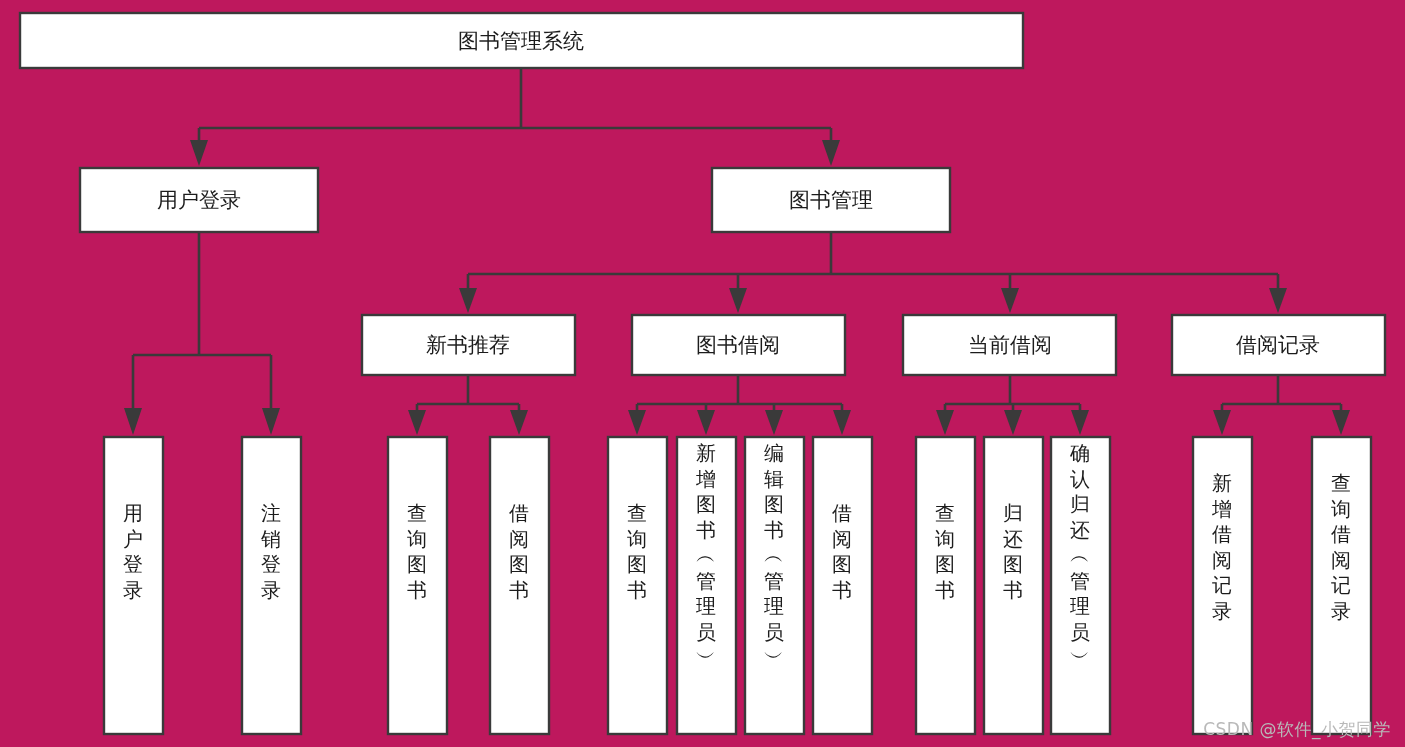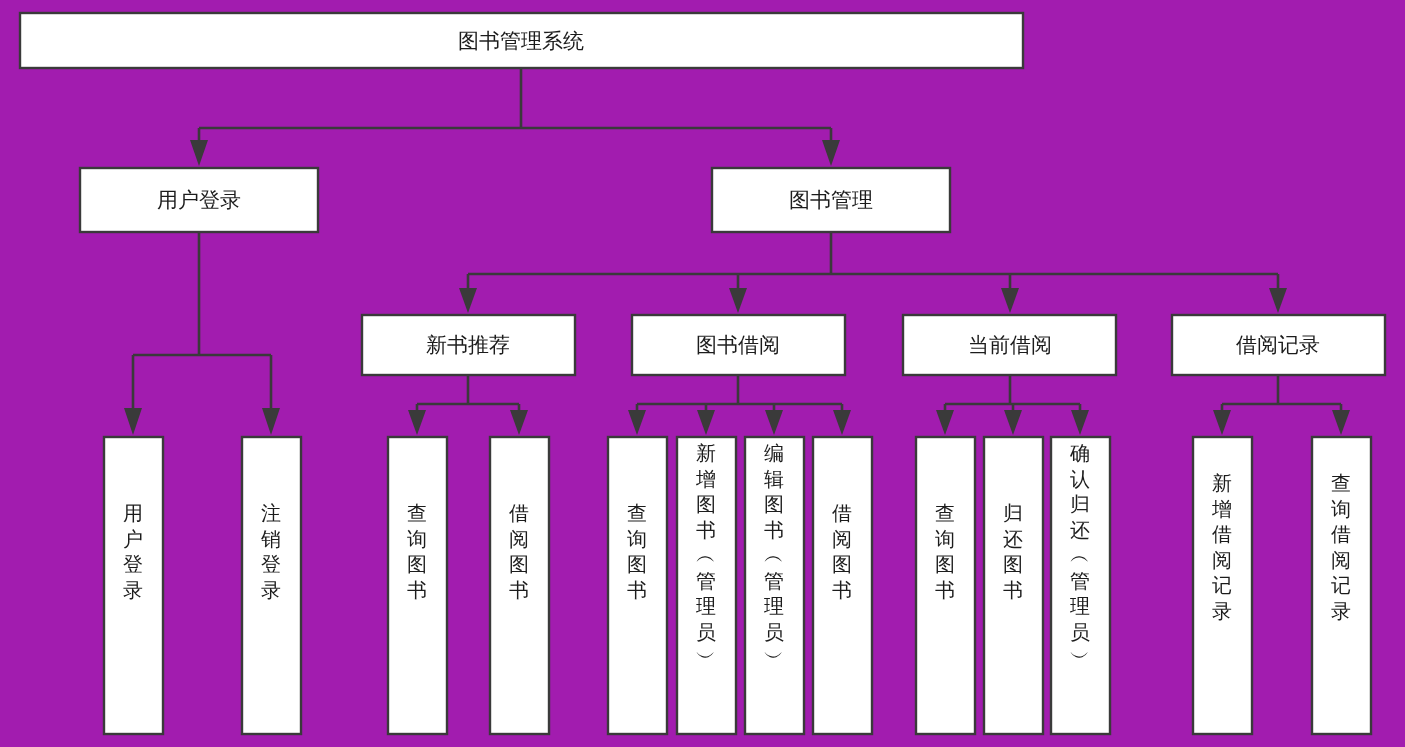--- a/index.html
+++ b/index.html
@@ -11,21 +11,21 @@
   body {
     width: 1405px;
     height: 747px;
     font-family: "DejaVu Sans", "Liberation Sans", sans-serif;
     overflow: hidden;
   }
   #diagram-root {
     position: relative;
     width: 1405px;
     height: 747px;
-    background: #a21caf;
+    background: #be185d;
   }
   svg#tree-svg {
     position: absolute;
     left: 0;
     top: 0;
     width: 1405px;
     height: 747px;
     display: block;
   }
   .node-box {
@@ -243,14 +243,15 @@
       <text class="node-label-v" x="1222" y="490"><tspan x="1222" dy="0">新</tspan><tspan x="1222" dy="25.5">增</tspan><tspan x="1222" dy="25.5">借</tspan><tspan x="1222" dy="25.5">阅</tspan><tspan x="1222" dy="25.5">记</tspan><tspan x="1222" dy="25.5">录</tspan></text>
     </g>
 
     <g>
       <rect class="node-box" x="1312" y="437" width="59" height="297"></rect>
       <text class="node-label-v" x="1341" y="490"><tspan x="1341" dy="0">查</tspan><tspan x="1341" dy="25.5">询</tspan><tspan x="1341" dy="25.5">借</tspan><tspan x="1341" dy="25.5">阅</tspan><tspan x="1341" dy="25.5">记</tspan><tspan x="1341" dy="25.5">录</tspan></text>
     </g>
 
   </svg>
 
+  <div class="watermark">CSDN @软件_小贺同学</div>
 
 </div>
 
 </body></html>

